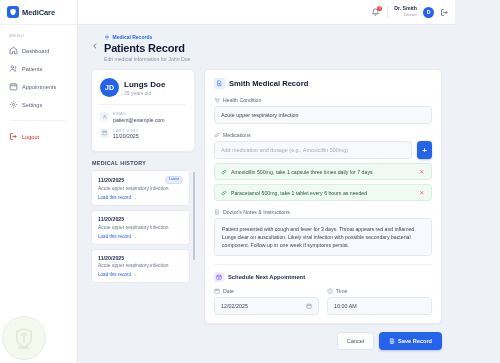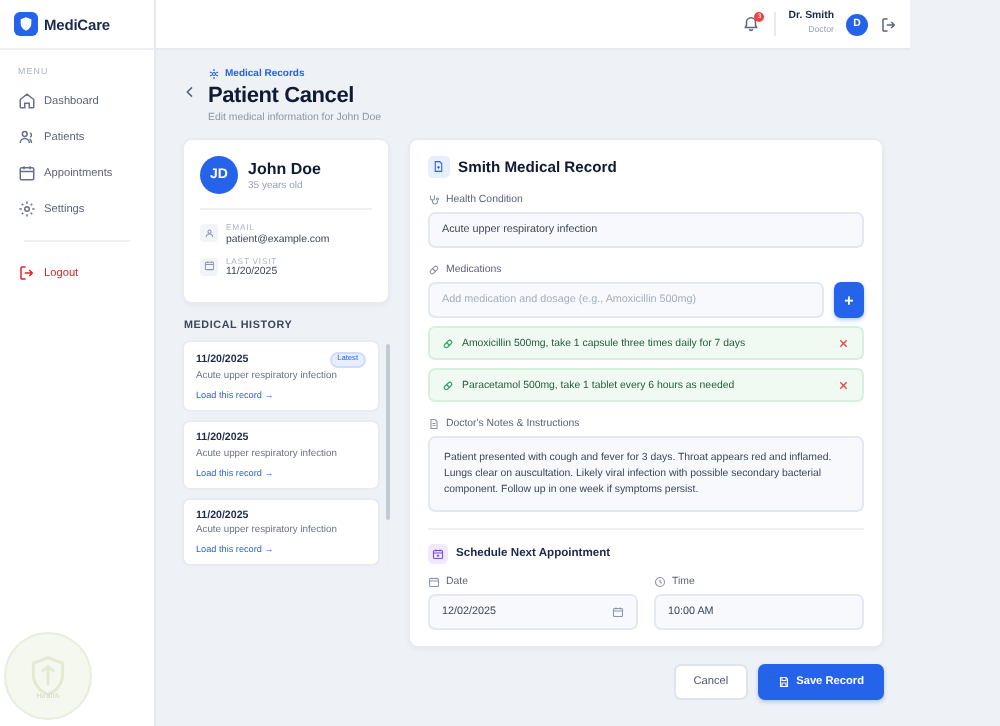--- a/index.html
+++ b/index.html
@@ -353,33 +353,33 @@
         <div>
           <div class="crumb">
             <span class="crumb-ico">
               <svg viewBox="0 0 24 24" fill="none" stroke="currentColor" stroke-width="2.4">
                   <circle cx="12" cy="12" r="3"></circle>
                   <path d="M12 2v4M12 18v4M4 8l3.5 2M16.5 14L20 16M4 16l3.5-2M16.5 10L20 8"></path>
                 </svg>
             </span>
             <span class="crumb-txt">Medical Records</span>
           </div>
-          <div class="page-title">Patient Cancel</div>
+          <div class="page-title">Patients Record</div>
           <div class="page-sub">Edit medical information for John Doe</div>
         </div>
       </div>
 
       <div class="cols">
 
         <div class="left-col">
           <div class="card patient-card">
             <div class="pat-top">
               <span class="pat-av">JD</span>
               <span>
-                <span class="pat-name" style="display:block">John Doe</span>
+                <span class="pat-name" style="display:block">Lungs Doe</span>
                 <span class="pat-age" style="display:block">35 years old</span>
               </span>
             </div>
             <div class="pat-rule"></div>
 
             <div class="pat-field">
               <span class="pf-ico">
                 <svg viewBox="0 0 24 24" fill="none" stroke="currentColor" stroke-width="2.2">
                     <circle cx="12" cy="8" r="3.4"></circle>
                     <path d="M5 20c0-3.9 3.1-7 7-7s7 3.1 7 7"></path>

